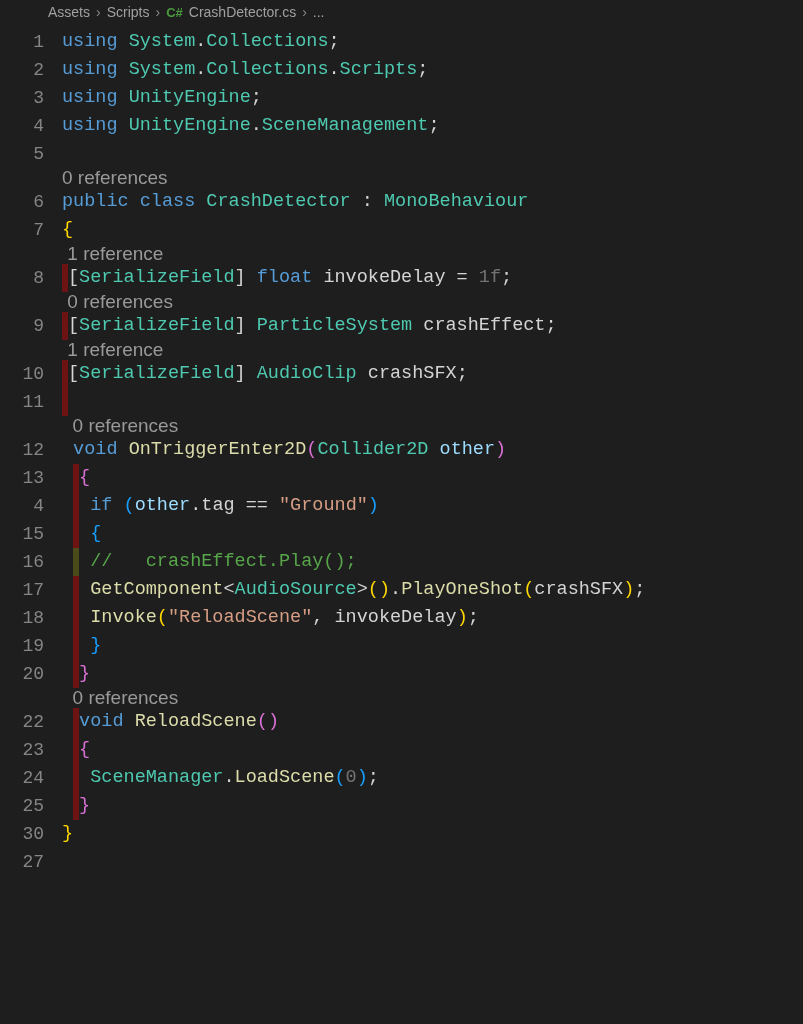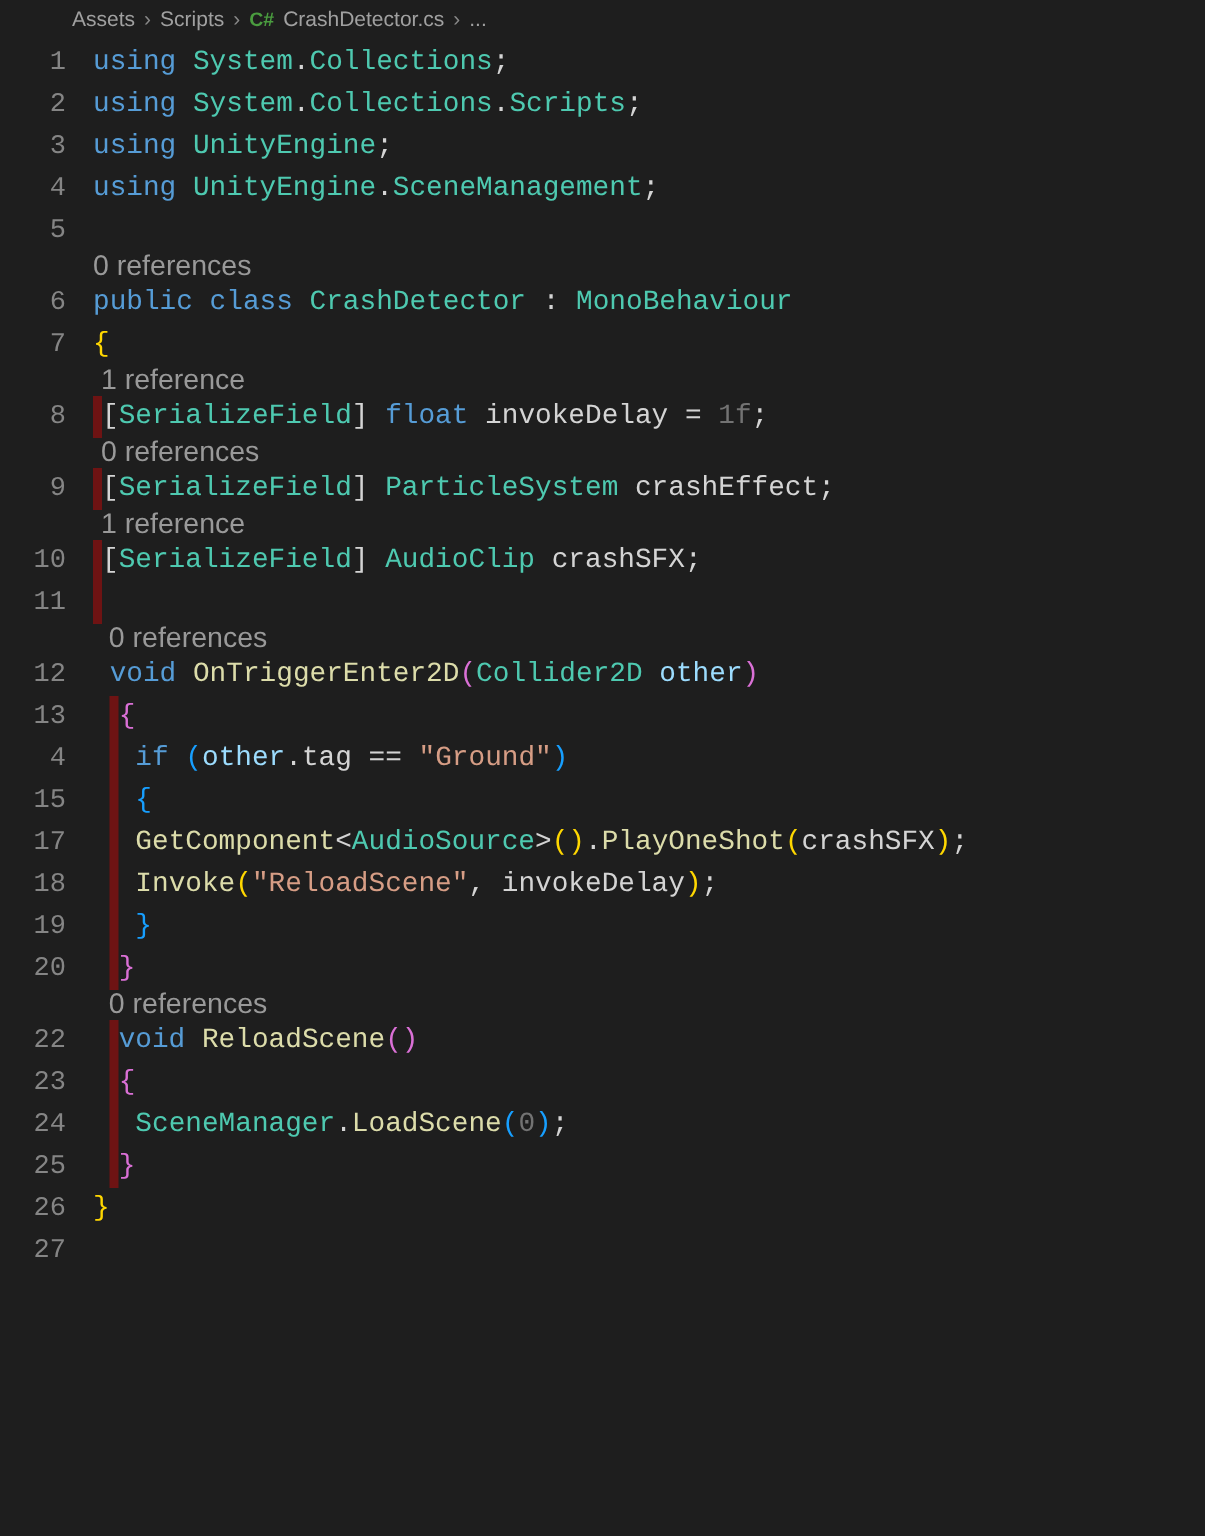--- a/index.html
+++ b/index.html
@@ -194,20 +194,24 @@
   <div class="row">
     <div class="gutter">4</div>
     <div class="code"> <span class="mark mark-red"></span> <span class="kw">if</span> <span class="brace-blue">(</span><span class="param">other</span><span class="punct">.</span><span class="ident">tag</span><span class="punct"> == </span><span class="str">"Ground"</span><span class="brace-blue">)</span></div>
   </div>
 
   <div class="row">
     <div class="gutter">15</div>
     <div class="code"> <span class="mark mark-red"></span> <span class="brace-blue">{</span></div>
   </div>
 
+  <div class="row">
+    <div class="gutter">16</div>
+    <div class="code"> <span class="mark mark-olive"></span> <span class="comment">//   crashEffect.Play();</span></div>
+  </div>
 
   <div class="row">
     <div class="gutter">17</div>
     <div class="code"> <span class="mark mark-red"></span> <span class="method">GetComponent</span><span class="punct">&lt;</span><span class="type">AudioSource</span><span class="punct">&gt;</span><span class="brace">(</span><span class="brace">)</span><span class="punct">.</span><span class="method">PlayOneShot</span><span class="brace">(</span><span class="ident">crashSFX</span><span class="brace">)</span><span class="punct">;</span></div>
   </div>
 
   <div class="row">
     <div class="gutter">18</div>
     <div class="code"> <span class="mark mark-red"></span> <span class="method">Invoke</span><span class="brace">(</span><span class="str">"ReloadScene"</span><span class="punct">,</span> <span class="ident">invokeDelay</span><span class="brace">)</span><span class="punct">;</span></div>
   </div>
@@ -242,21 +246,21 @@
     <div class="gutter">24</div>
     <div class="code"> <span class="mark mark-red"></span> <span class="type">SceneManager</span><span class="punct">.</span><span class="method">LoadScene</span><span class="brace-blue">(</span><span class="num">0</span><span class="brace-blue">)</span><span class="punct">;</span></div>
   </div>
 
   <div class="row">
     <div class="gutter">25</div>
     <div class="code"> <span class="mark mark-red"></span><span class="brace-pink">}</span></div>
   </div>
 
   <div class="row">
-    <div class="gutter">26</div>
+    <div class="gutter">30</div>
     <div class="code"><span class="brace">}</span></div>
   </div>
 
   <div class="row">
     <div class="gutter">27</div>
     <div class="code"></div>
   </div>
 
 </div>
 

